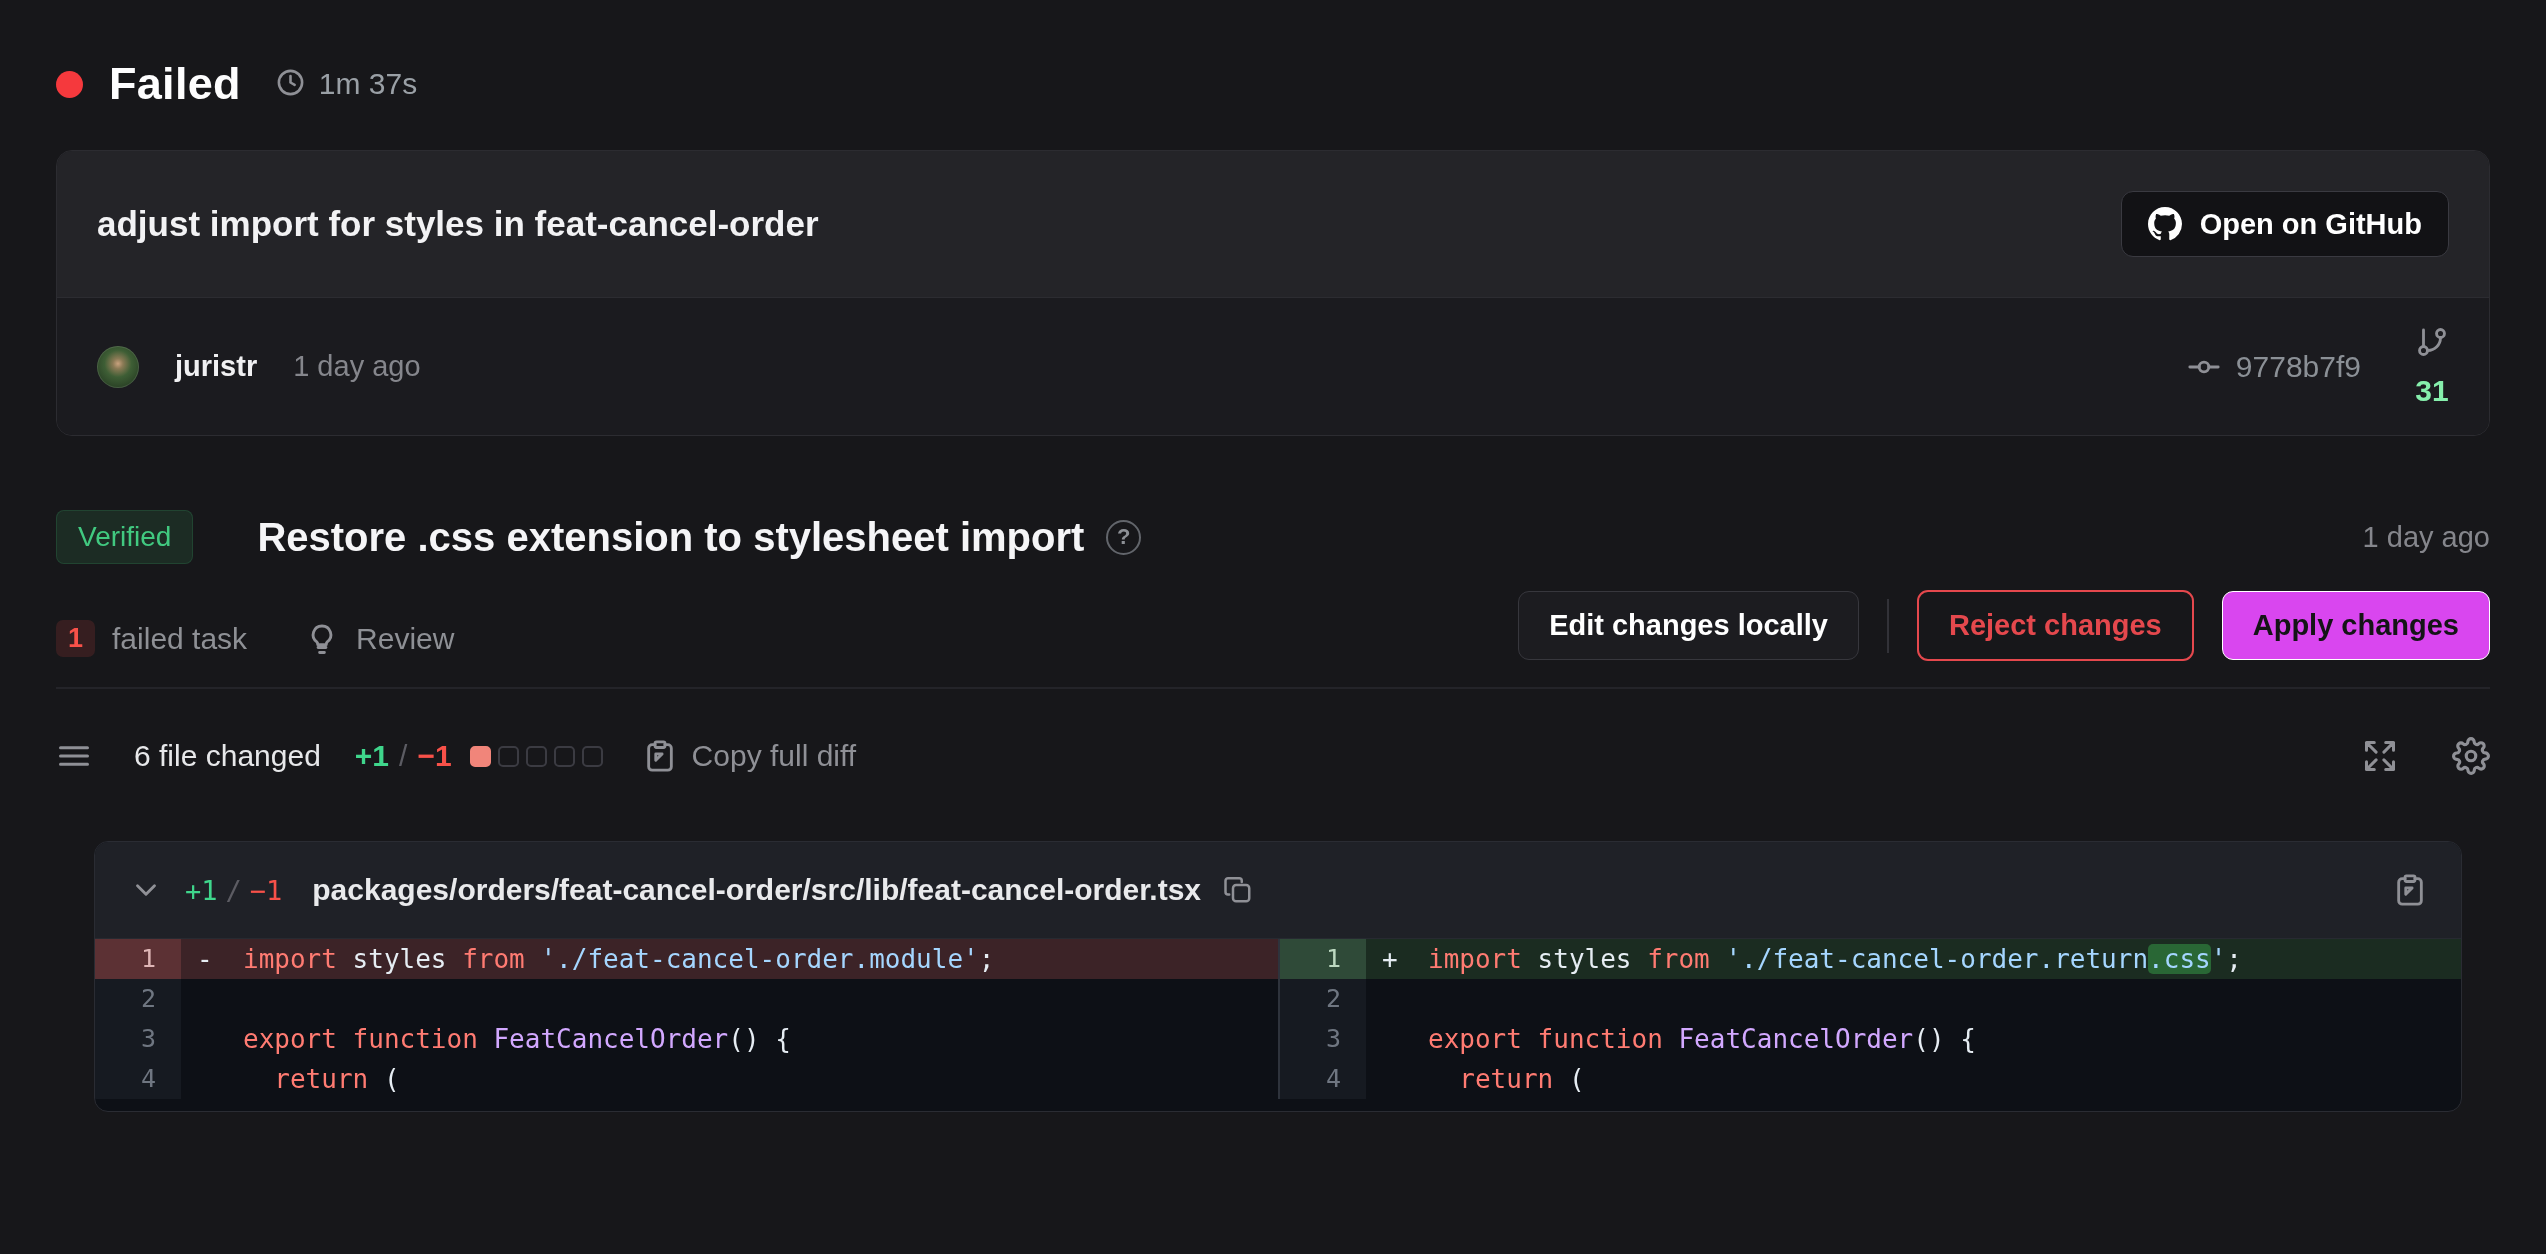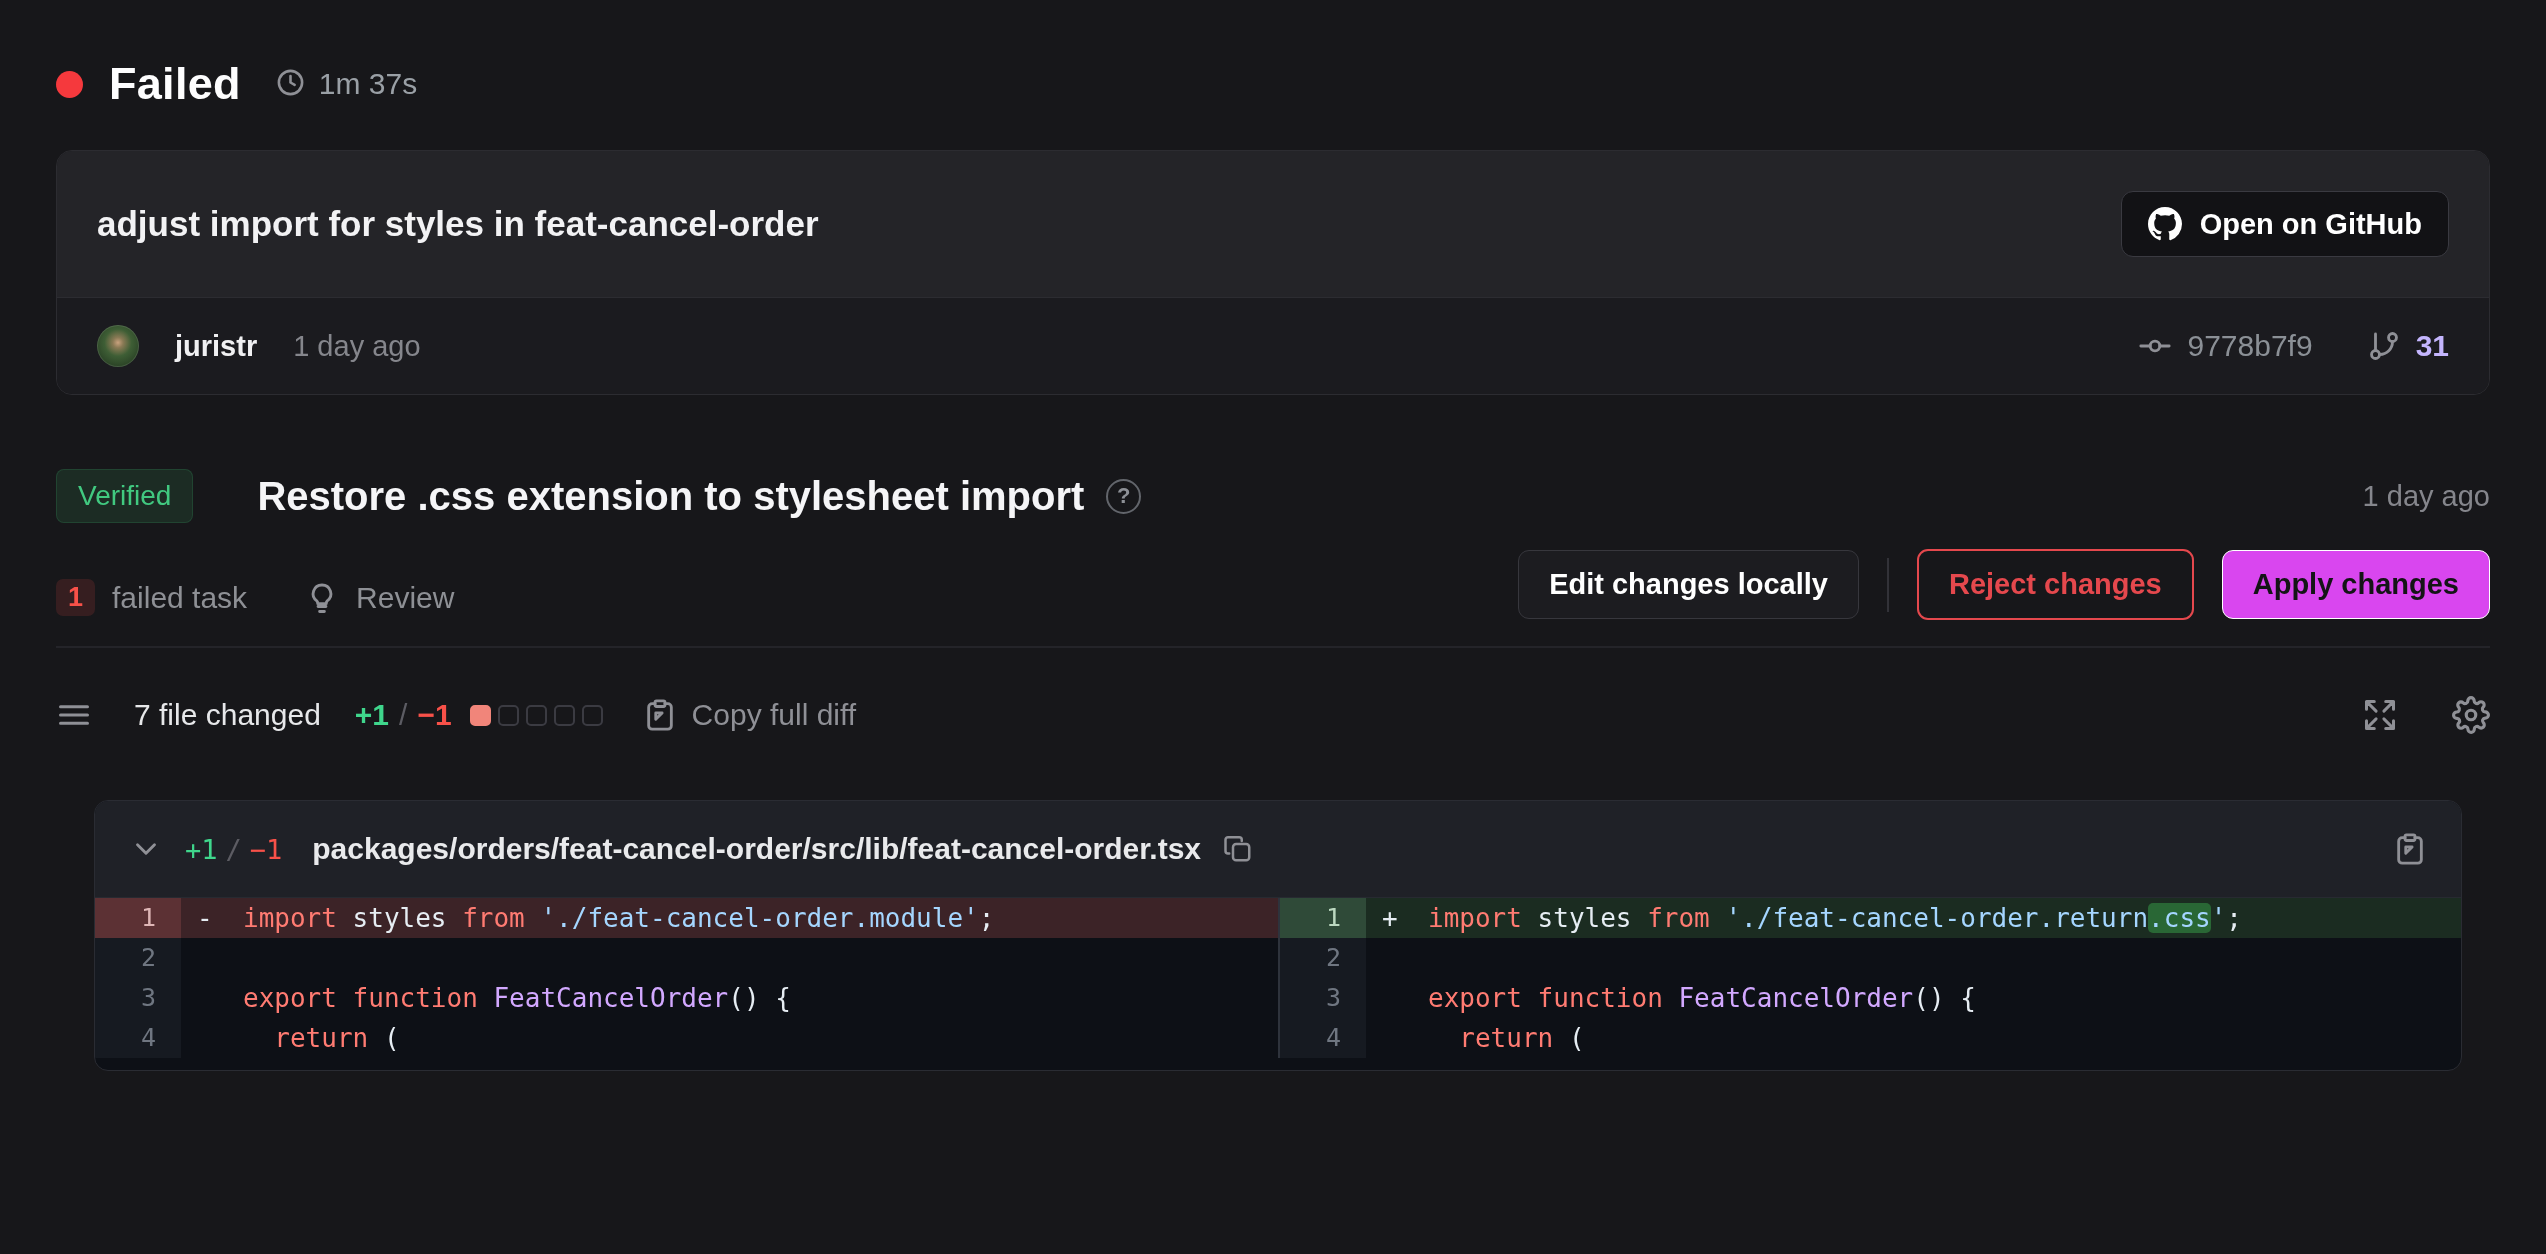--- a/index.html
+++ b/index.html
@@ -28,21 +28,21 @@
                  display:flex; align-items:center; justify-content:space-between; }
   .cb-left { display:flex; align-items:center; gap:36px; }
   .avatar { width:42px; height:42px; border-radius:50%; flex:none;
             background:radial-gradient(circle at 50% 42%, #c9a27e 0%, #8a7a55 16%, #3e5e35 42%, #2c4527 72%, #1f3320 100%);
             box-shadow:inset 0 0 0 1px rgba(255,255,255,.12); }
   .author { font-size:29px; font-weight:700; color:#f0f0f2; }
   .dim { color:#85868c; font-size:29px; }
   .cb-right { display:flex; align-items:center; gap:54px; }
   .chip { display:flex; align-items:center; gap:15px; font-size:30px; }
   .chip.commit { color:#8b9096; }
-  .chip.branch { color:#c4b5fd; font-weight:600; }
+  .chip.branch { color:#86efac; font-weight:600;flex-direction:column; }
 
   
   .nav-row { margin-top:82px; display:flex; justify-content:flex-end; align-items:center; gap:52px; }
   .nav-item { font-size:30px; color:#8e9095; cursor:pointer; display:flex; align-items:center; gap:14px; }
   .nav-item.active { color:#ffffff; }
   .notif-dot { width:19px; height:19px; border-radius:50%; background:#3b82f6; display:inline-block; }
 
   
   .fix-row { margin-top:74px; display:flex; align-items:center; }
   .verified-badge { color:#41c980; background:rgba(63,185,112,.13); border:1px solid rgba(63,185,112,.18);
@@ -191,21 +191,21 @@
       <button class="btn btn-apply">Apply changes</button>
     </div>
   </div>
 
   <div class="toolbar">
     <button class="icon-btn">
       <svg class="ic" width="36" height="36" viewBox="0 0 24 24">
         <path d="M3 6.5h18M3 12h18M3 17.5h18"></path>
       </svg>
     </button>
-    <span class="tb-files">7 file changed</span>
+    <span class="tb-files">6 file changed</span>
     <span class="tb-stats">
       <span class="plus">+1</span>
       <span class="slash">/</span>
       <span class="minus">−1</span>
     </span>
     <span class="stat-squares">
         <span class="stat-sq filled"></span>
         <span class="stat-sq"></span>
         <span class="stat-sq"></span>
         <span class="stat-sq"></span>

